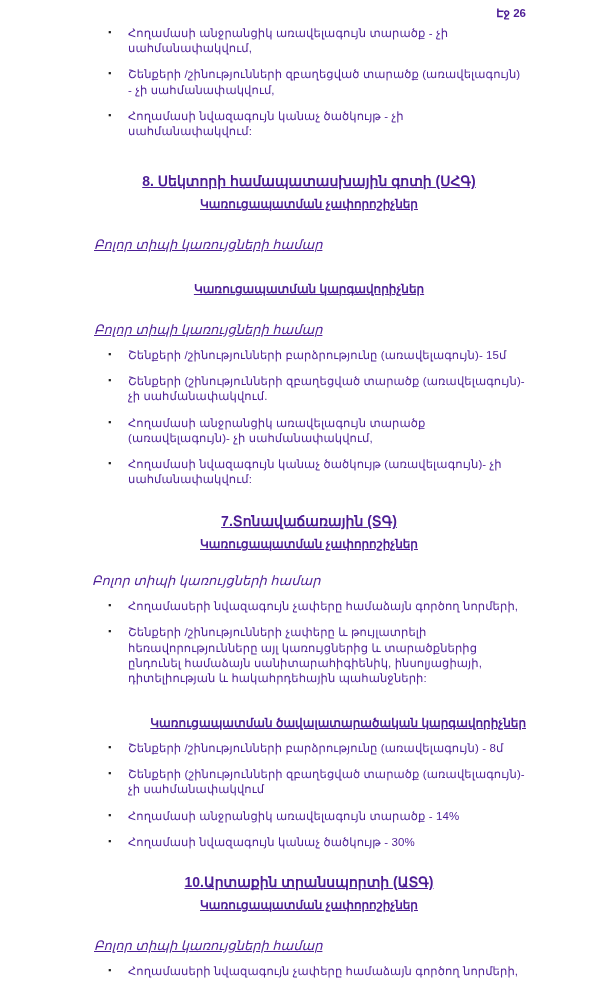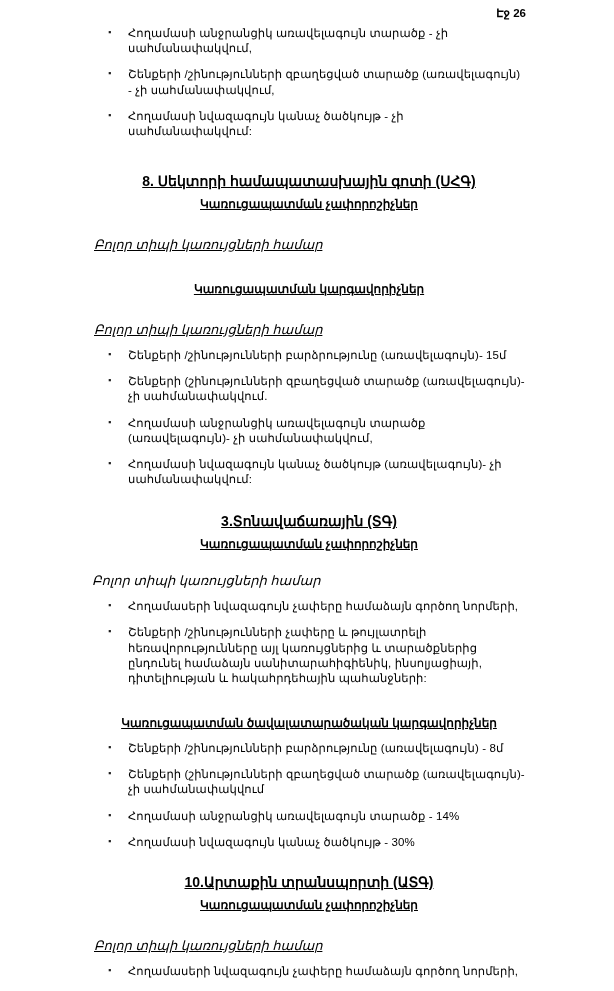--- a/index.html
+++ b/index.html
@@ -6,21 +6,21 @@
     margin: 0;
     padding: 0;
     background: #ffffff;
   }
   .page {
     position: relative;
     width: 502px;
     height: 991px;
     margin: 0 auto;
     background: #ffffff;
-    color: #000000;
+    color: #4c1d95;
     font-family: "Liberation Sans", sans-serif;
     box-sizing: border-box;
     padding: 6px 32px 8px 36px;
     overflow: hidden;
   }
   .page-num {
     text-align: right;
     font-size: 11.5px;
     font-weight: bold;
     height: 14px;
@@ -68,21 +68,21 @@
     font-size: 13px;
     text-decoration: underline;
     margin: 26px 0 0 2px;
   }
   .label-italic.no-underline { text-decoration: none; margin-left: 0; }
   .label-italic.bold { font-weight: bold; }
   .mt-16 { margin-top: 16px; }
   .mt-22 { margin-top: 22px; }
   .mt-26 { margin-top: 26px; }
   .mt-30 { margin-top: 30px; }
-  .mt-40 { margin-top: 40px; }
+  .mt-40 { margin-top: 40px; text-align: right; }
   .mt-8  { margin-top: 8px; }
   .short-rule {
     width: 42px;
     border: none;
     border-top: 1.5px solid #2a2a2a;
     margin: 28px auto 2px auto;
   }
 </style>
 </head>
 <body>
@@ -105,21 +105,21 @@
   <div class="h-sub standalone">Կառուցապատման կարգավորիչներ</div>
 
   <div class="label-italic">Բոլոր տիպի կառույցների համար</div>
   <ul class="bullets mt-16">
     <li>Շենքերի /շինությունների բարձրությունը (առավելագույն)- 15մ</li>
     <li>Շենքերի (շինությունների զբաղեցված տարածք (առավելագույն)- չի սահմանափակվում.</li>
     <li>Հողամասի անջրանցիկ առավելագույն տարածք (առավելագույն)- չի սահմանափակվում,</li>
     <li>Հողամասի նվազագույն կանաչ ծածկույթ (առավելագույն)- չի սահմանափակվում:</li>
   </ul>
 
-  <div class="h-section mt-26" style="margin-top:26px;">3.Տոնավաճառային (ՏԳ)</div>
+  <div class="h-section mt-26" style="margin-top:26px;">7.Տոնավաճառային (ՏԳ)</div>
   <div class="h-sub">Կառուցապատման չափորոշիչներ</div>
 
   <div class="label-italic no-underline mt-22">Բոլոր տիպի կառույցների համար</div>
   <ul class="bullets mt-8">
     <li>Հողամասերի նվազագույն չափերը համաձայն գործող նորմերի,</li>
     <li>Շենքերի /շինությունների չափերը և թույլատրելի հեռավորությունները այլ կառույցներից և տարածքներից ընդունել համաձայն սանիտարահիգիենիկ, ինսոլյացիայի, դիտելիության և հակահրդեհային պահանջների:</li>
   </ul>
 
   <div class="h-sub standalone mt-40">Կառուցապատման ծավալատարածական կարգավորիչներ</div>
 

